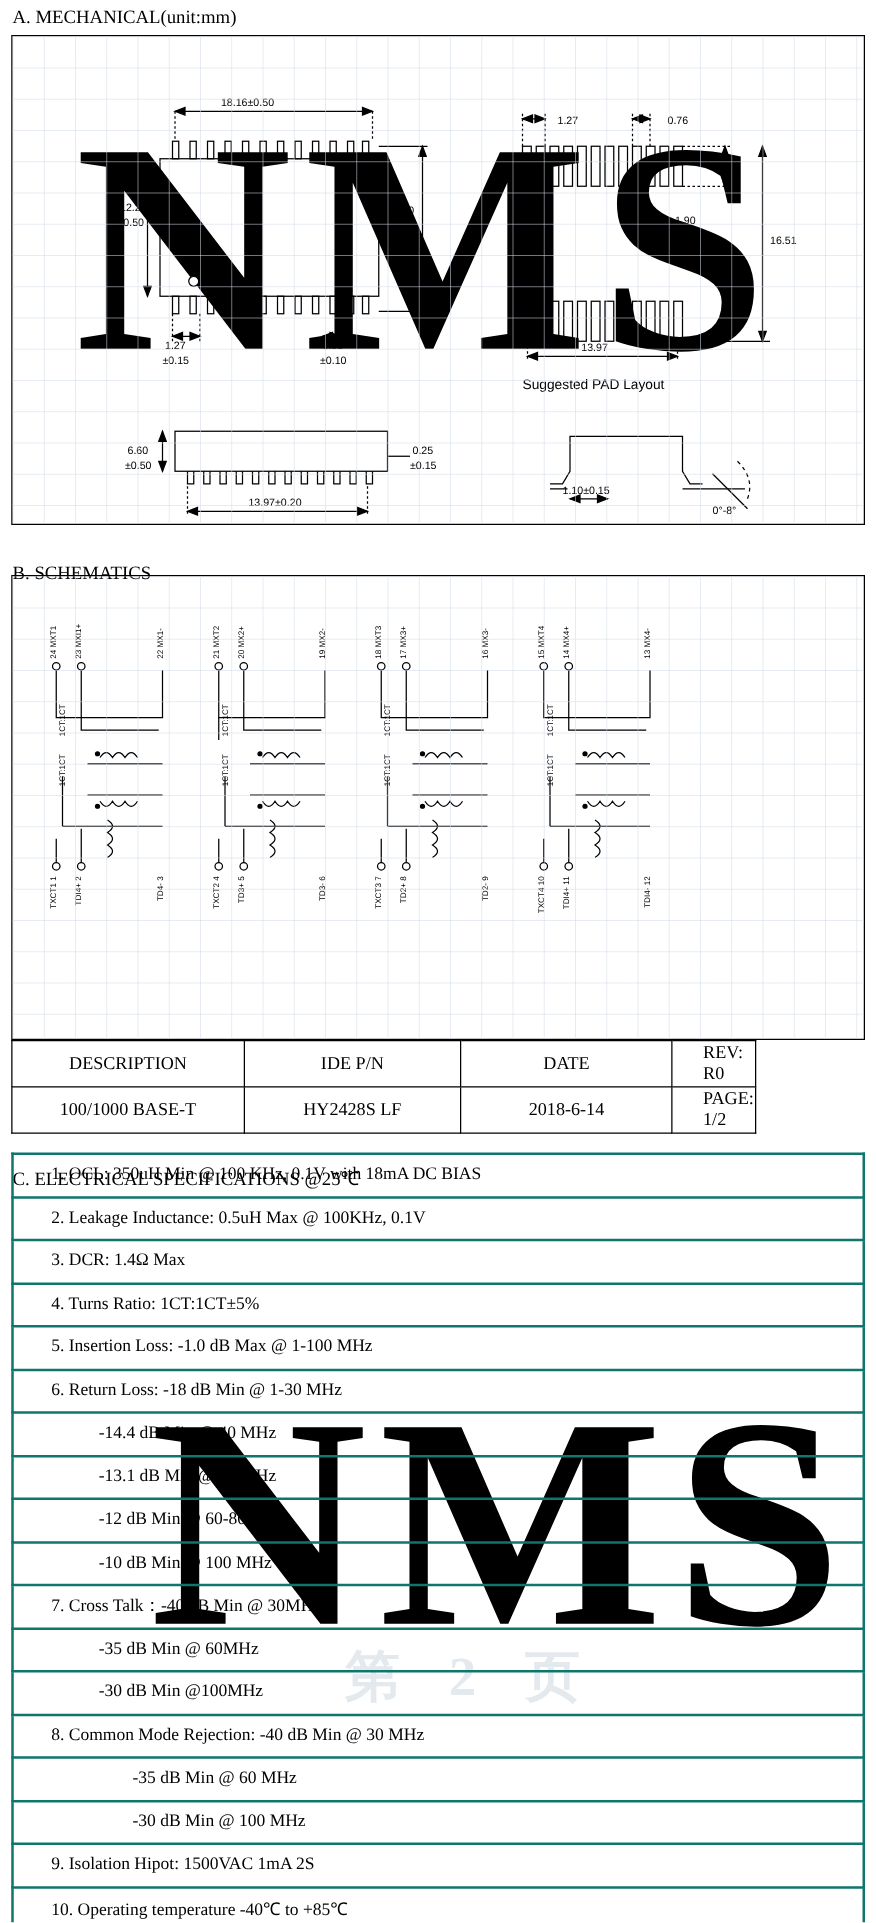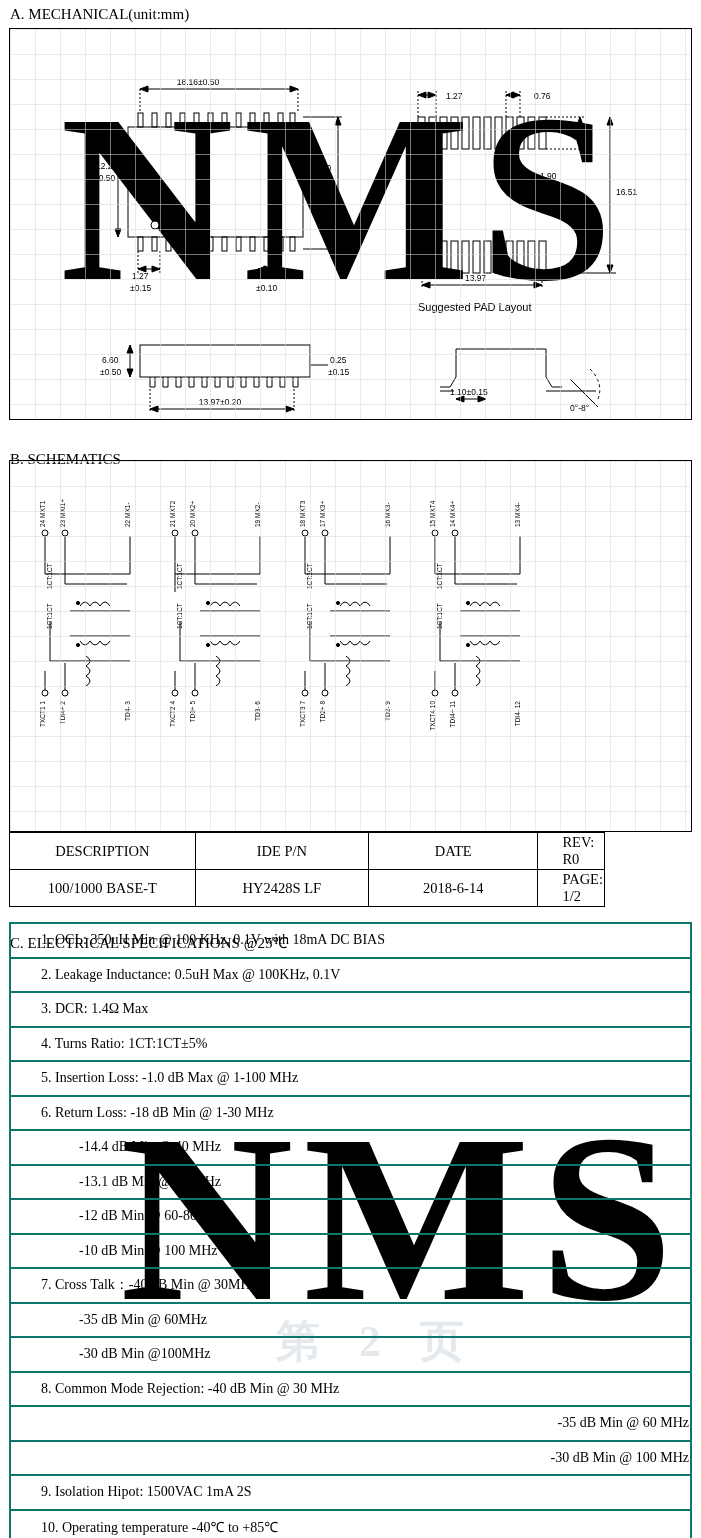--- a/index.html
+++ b/index.html
@@ -16,21 +16,21 @@
   
   #desc-table{position:absolute;left:9px;top:832px;width:596px;height:61px;border:1px solid #000;border-collapse:collapse;}
   #desc-table td{border:1px solid #000;font-size:14.5px;text-align:center;height:30px;}
   #desc-table td.left{text-align:left;padding-left:24px;}
 
   
   #titleC{left:10px;top:898px;font-size:15px;}
   #secC-table{position:absolute;left:9px;top:922px;width:683px;border-collapse:collapse;}
   #secC-table td{border:2px solid #0f766e;height:30.5px;font-size:14px;padding-left:30px;vertical-align:middle;}
   #secC-table td.ind1{padding-left:68px;}
-  #secC-table td.ind2{padding-left:95px;text-align:right;}
+  #secC-table td.ind2{padding-left:95px;}
 
   
   .wm{position:absolute;pointer-events:none;color:#000000;font-weight:bold;font-family:"Liberation Serif",serif;z-index:0;}
   .wm-nms{font-size:240px;letter-spacing:10px;}
   .wm-cn{color:#e4e9ee;font-size:44px;letter-spacing:14px;}
   .content{position:relative;z-index:2;}
 
   
   .gridbg{position:absolute;left:0;top:0;right:0;bottom:0;
      background-image:linear-gradient(to right,rgba(210,220,230,.55) 1px,transparent 1px),

